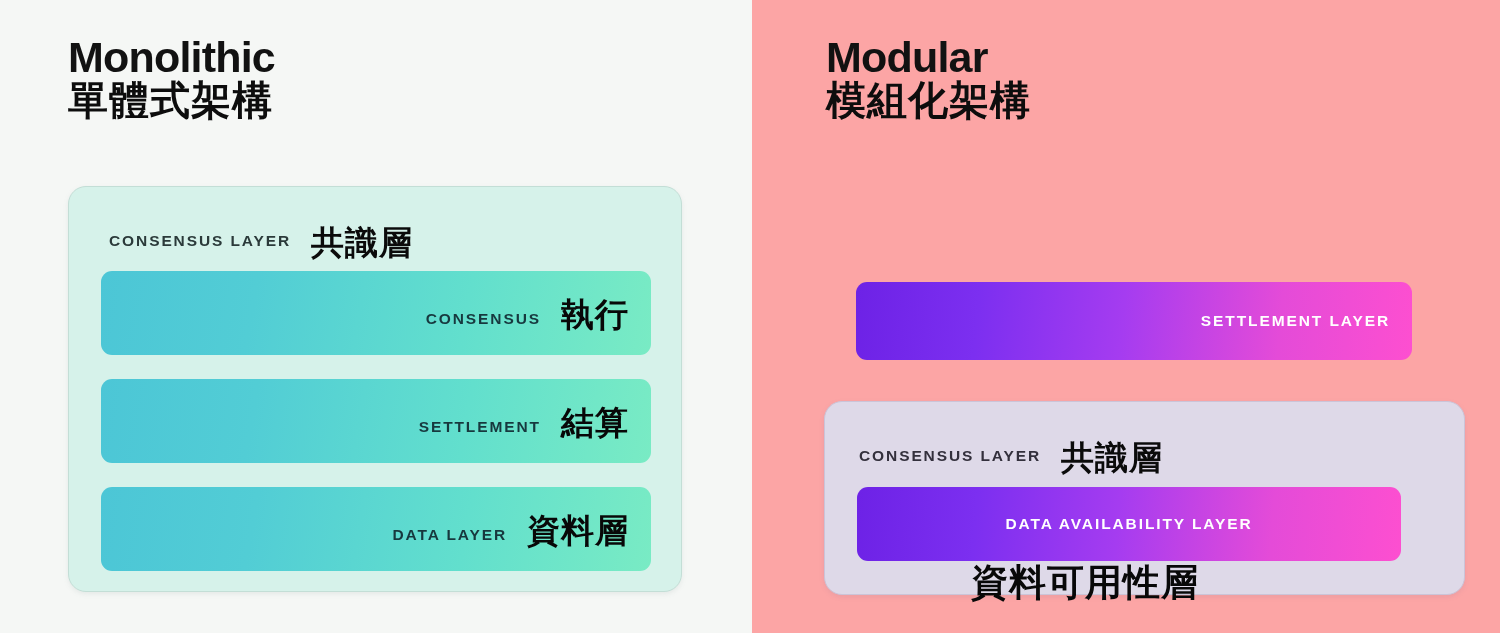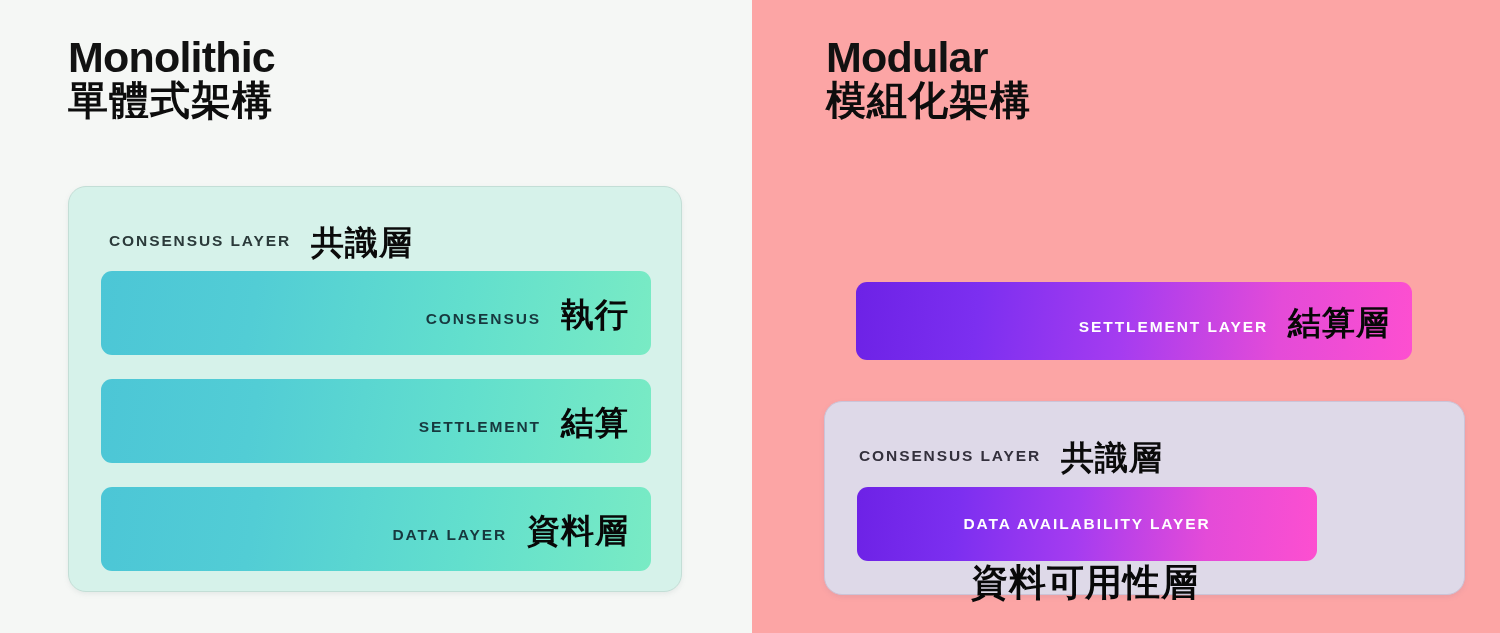--- a/index.html
+++ b/index.html
@@ -210,32 +210,31 @@
 
     <div class="heading" style="left:74px;">
       <span class="heading-en">Modular</span>
       <span class="heading-zh">模組化架構</span>
     </div>
 
 
     <div class="bar bar-grad" style="left:104px; top:282px; width:556px; height:78px;">
       <div class="bar-inner">
         <span class="bar-label-en">SETTLEMENT LAYER</span>
-        <span class="bar-label-zh">結算層</span>
       </div>
     </div>
 
     <div class="outer-box outer-box-right" style="left:72px;">
 
       <div class="box-caption" style="left:34px; top:26px;">
         <span class="caption-en">CONSENSUS LAYER</span>
         <span class="caption-zh">共識層</span>
       </div>
 
-      <div class="bar bar-grad" style="left:32px; top:85px; width:460px; height:74px; justify-content:center;">
+      <div class="bar bar-grad" style="left:32px; top:85px; width:544px; height:74px; justify-content:center;">
         <span class="bar-label-en" style="margin-right:0;">DATA AVAILABILITY LAYER</span>
       </div>
 
       <span class="bar-label-zh-below" style="left:146px; top:156px;">資料可用性層</span>
 
     </div>
   </div>
 
 </div>
 

